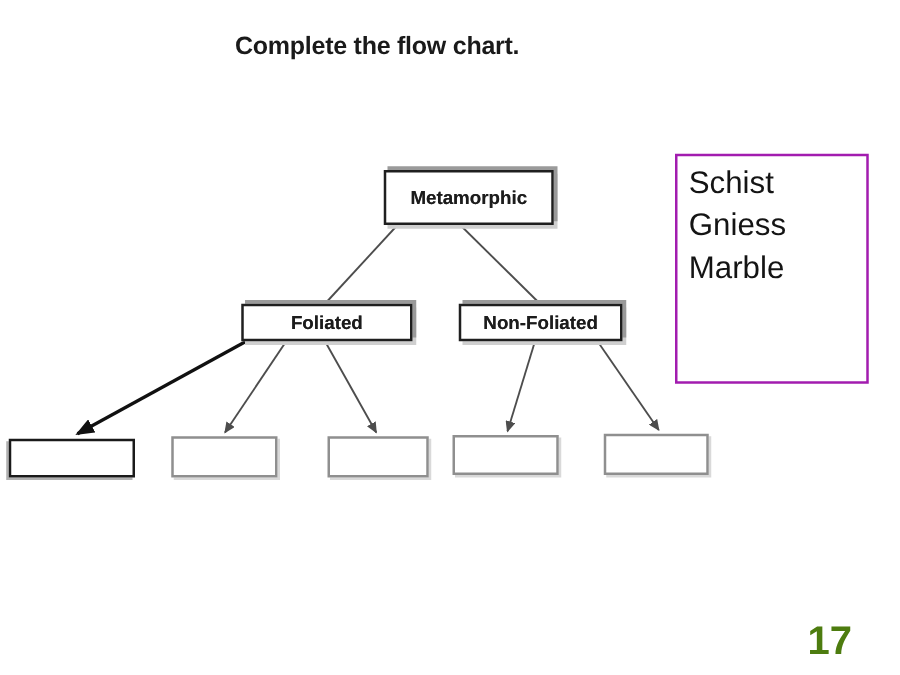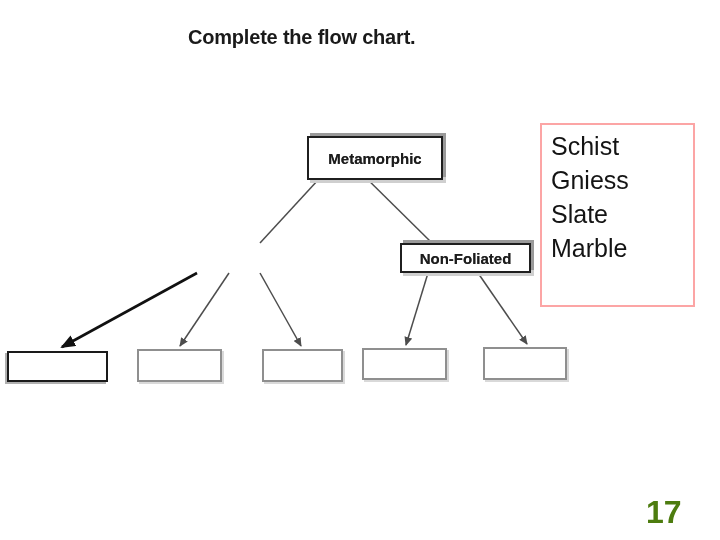--- a/index.html
+++ b/index.html
@@ -30,38 +30,38 @@
     border:2px solid #1f1f1f;
     box-shadow:3px -3px 0 #9a9a9a, 3px 3px 0 #cfcfcf;
     display:flex;align-items:center;justify-content:center;
     font-size:15px;
     font-weight:600;
     color:#1c1c1c;
     text-shadow:0 0 0.5px #555;
   }
   .node.metamorphic{left:277px;top:136px;width:136px;height:44px;margin-left:30px;}
   .node.foliated{left:193px;top:243px;width:137px;height:30px;}
-  .node.nonfoliated{left:367px;top:243px;width:131px;height:30px;margin-left:33px;}
+  .node.nonfoliated{left:367px;top:243px;width:131px;height:30px;}
   .answer{
     position:absolute;
     box-sizing:border-box;
     background:#ffffff;
     border:2px solid #8f8f8f;
     box-shadow:2px 2px 0 #d9d9d9;
   }
   .answer.a1{left:7px;top:351px;width:101px;height:31px;border-color:#1a1a1a;box-shadow:-2px 2px 0 #b0b0b0;}
   .answer.a2{left:137px;top:349px;width:85px;height:33px;}
   .answer.a3{left:262px;top:349px;width:81px;height:33px;}
   .answer.a4{left:362px;top:348px;width:85px;height:32px;}
   .answer.a5{left:483px;top:347px;width:84px;height:33px;}
   .wordbank{
     position:absolute;
     box-sizing:border-box;
     left:540px;top:123px;width:155px;height:184px;
-    border:2px solid #fca5a5;
+    border:2px solid #a21caf;
     background:#ffffff;
     padding:4px 0 0 9px;
   }
   .wordbank .word{
     display:block;
     font-size:25px;
     line-height:34px;
     color:#141414;
     white-space:nowrap;
   }
@@ -94,32 +94,34 @@
     <line x1="197" y1="273" x2="62" y2="347" stroke="#111111" stroke-width="2.6" marker-end="url(#ah-black)"></line>
     <line x1="229" y1="273" x2="180" y2="346" stroke="#4d4d4d" stroke-width="1.5" marker-end="url(#ah-gray)"></line>
     <line x1="260" y1="273" x2="301" y2="346" stroke="#4d4d4d" stroke-width="1.5" marker-end="url(#ah-gray)"></line>
     <line x1="428" y1="273" x2="406" y2="345" stroke="#4d4d4d" stroke-width="1.5" marker-end="url(#ah-gray)"></line>
     <line x1="478" y1="273" x2="527" y2="344" stroke="#4d4d4d" stroke-width="1.5" marker-end="url(#ah-gray)"></line>
   </svg>
 
   <div class="node metamorphic">
     <span>Metamorphic</span>
   </div>
+  <div class="node foliated">
+    <span>Foliated</span>
+  </div>
   <div class="node nonfoliated">
     <span>Non-Foliated</span>
   </div>
 
   <div class="answer a1"></div>
   <div class="answer a2"></div>
   <div class="answer a3"></div>
   <div class="answer a4"></div>
   <div class="answer a5"></div>
 
   <div class="wordbank">
     <span class="word">Schist</span>
     <span class="word">Gniess</span>
-    <span class="word">Slate</span>
     <span class="word">Marble</span>
   </div>
 
   <div class="pagenum">17</div>
 
 </div>
 
 </body></html>

